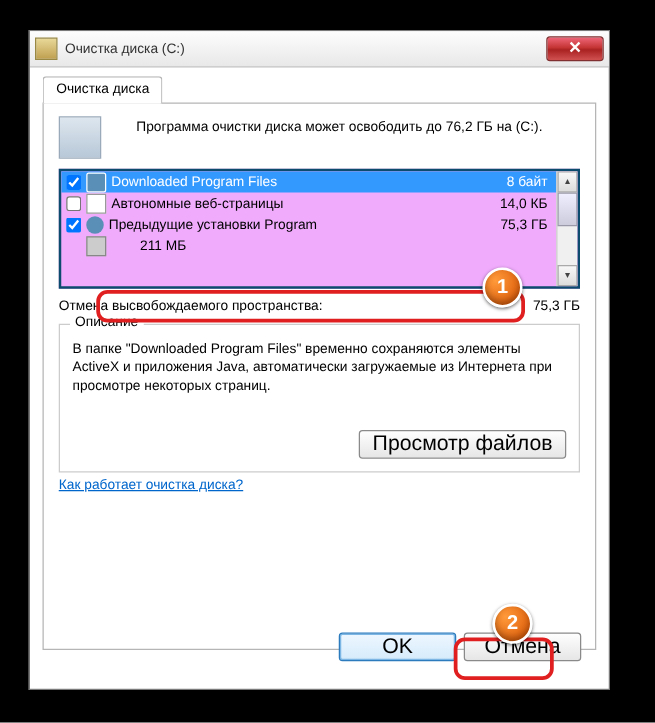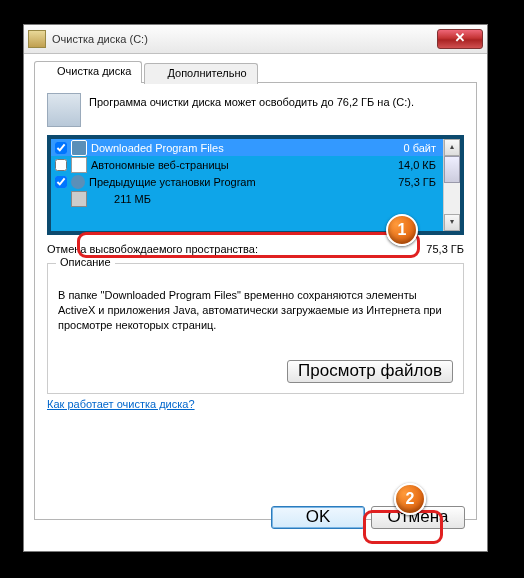--- a/index.html
+++ b/index.html
@@ -56,52 +56,52 @@
   .tabs {
     display: flex;
     height: 22px;
     position: relative;
     z-index: 2;
   }
   .tab {
     border: 1px solid #b5b5b5;
     border-bottom: none;
     background: #fff;
-    padding: 3px 10px 0 22px;
+    padding: 3px 10px 0 10px;
     border-top-left-radius: 3px;
     border-top-right-radius: 3px;
     margin-right: 2px;
     cursor: pointer;
     font-size: 11px;
     height: 18px;
   }
   .tab.inactive { background: #f0f0f0; height: 17px; margin-top: 2px; }
   .tab-panel {
     border: 1px solid #b5b5b5;
     background: #fff;
     position: absolute;
     left: 0; right: 0; top: 21px;
     height: 416px;
     padding: 10px 12px;
   }
-  .info-row { display: flex; margin-bottom: 8px; }
+  .info-row { display: flex; margin-bottom: 8px; gap: 20px; }
   .info-row .dicon {
     width: 32px; height: 32px;
     background: linear-gradient(#dde6ee,#b8c8d8);
     border: 1px solid #9aaabb;
     margin-right: 8px;
     flex-shrink: 0;
   }
   .info-row .infot { padding-top: 2px; line-height: 1.3; }
   .del-label { margin: 6px 0 4px 0; }
   .filelist {
-    border: 4px solid #0c4a6e;
+    border: 2px solid #0c4a6e;
     height: 92px;
     position: relative;
-    background: #0ea5e9;
+    background: #f0abfc;
     overflow: hidden;
   }
   .filelist .scroll {
     position: absolute; right: 0; top: 0; bottom: 0; width: 16px;
     background: #f0f0f0; border-left: 1px solid #ccc;
   }
   .scroll .sbtn { height: 15px; background: linear-gradient(#f8f8f8,#ddd); border: 1px solid #aaa; margin: 0; font-size: 8px; text-align: center; line-height: 13px; color: #444; }
   .scroll .thumb { background: linear-gradient(#eef,#ccd); border: 1px solid #99a; height: 25px; margin: 0; }
   .filelist .row {
     display: flex; align-items: center;
@@ -137,21 +137,21 @@
     font-size: 16px;
     text-align: center;
     line-height: 28px;
     pointer-events: none;
   }
   .total-row { display: flex; margin: 8px 0; }
   .total-row .tl { flex: 1; }
   .total-row .tr { width: 70px; text-align: right; }
   .group {
     border: 1px solid #ccc;
-    padding: 24px 10px 10px 10px;
+    padding: 12px 10px 10px 10px;
     position: relative;
     margin-top: 6px;
   }
   .group .legend {
     position: absolute; top: -8px; left: 8px;
     background: #fff; padding: 0 4px;
   }
   .group .desc { line-height: 1.35; margin-bottom: 8px; min-height: 64px; }
   .group .btnrow { text-align: right; }
   .btn {
@@ -187,37 +187,36 @@
 
   <div class="titlebar">
     <div class="ticon"></div>
     <div class="title">Очистка диска  (C:)</div>
     <div class="close-btn">✕</div>
   </div>
 
   <div class="body-area">
     <div class="tabs">
       <div class="tab">Очистка диска</div>
-      <div class="tab inactive">Дополнительно</div>
     </div>
 
     <div class="tab-panel">
 
       <div class="info-row">
         <div class="dicon"></div>
         <div class="infot">Программа очистки диска может освободить до 76,2 ГБ на  (C:).</div>
       </div>
 
 
       <div class="filelist">
         <div class="row sel">
           <input type="checkbox" checked="" style="">
           <span class="fic prog"></span>
           <span class="fname">Downloaded Program Files</span>
-          <span class="fsize">0 байт</span>
+          <span class="fsize">8 байт</span>
         </div>
         <div class="row">
           <input type="checkbox" style="">
           <span class="fic doc"></span>
           <span class="fname">Автономные веб-страницы</span>
           <span class="fsize">14,0 КБ</span>
         </div>
         <div class="row">
           <input type="checkbox" checked="" style="">
           <span class="fic win"></span>

